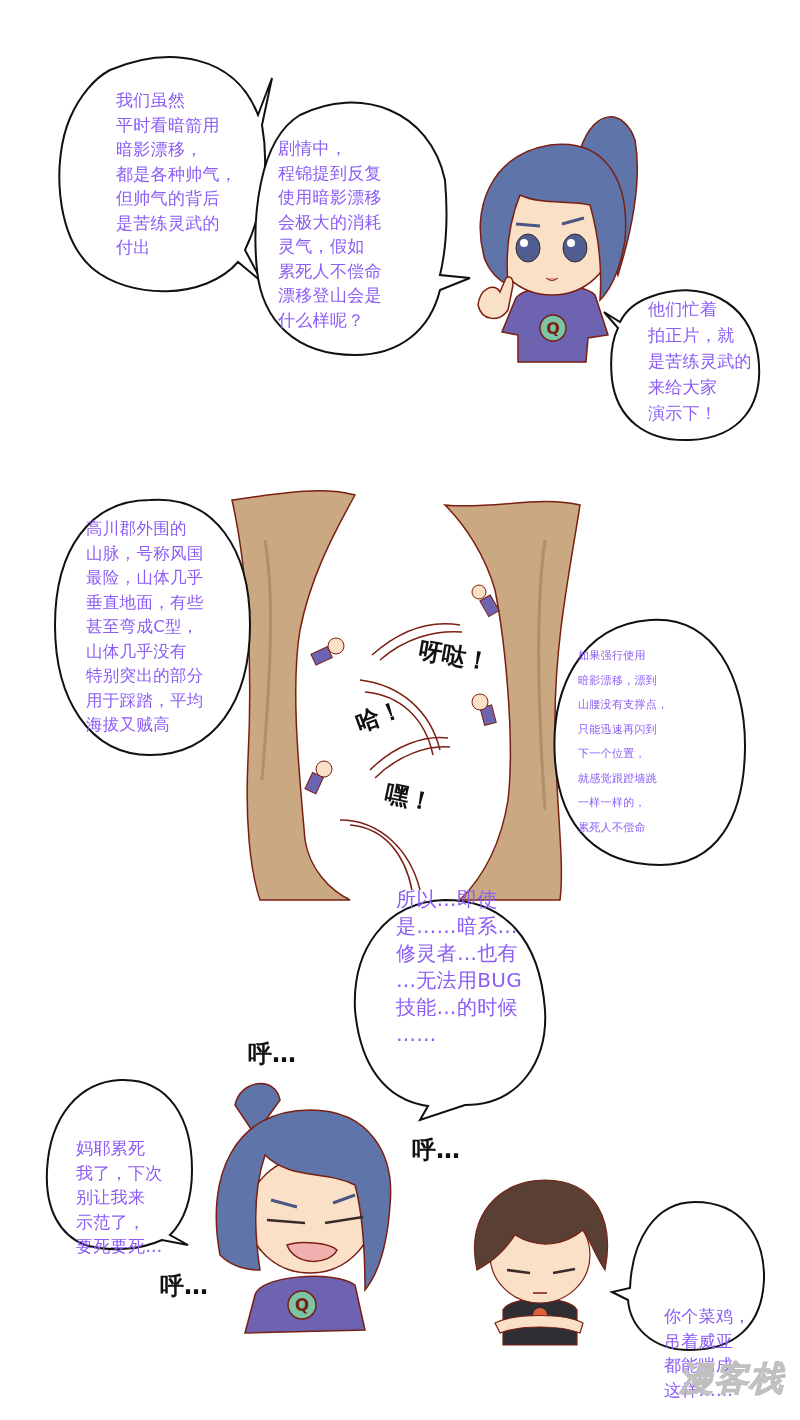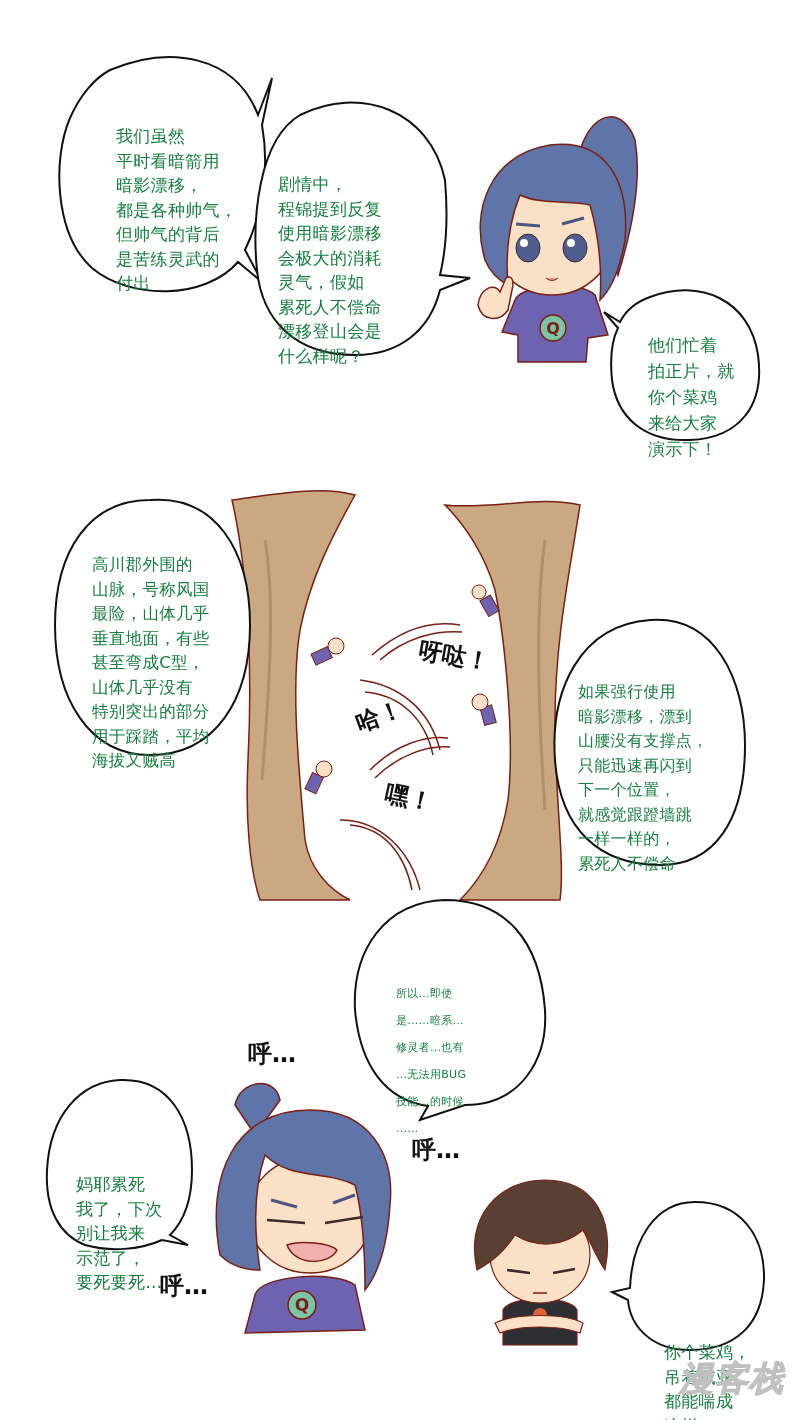--- a/index.html
+++ b/index.html
@@ -1,21 +1,21 @@
 <!DOCTYPE html>
 <html><head>
 <meta charset="utf-8">
 <style>
   html, body { margin: 0; padding: 0; background: #ffffff; }
   body { width: 800px; height: 1420px; position: relative; overflow: hidden;
          font-family: "DejaVu Sans", "Liberation Sans", sans-serif; }
   .abs { position: absolute; }
   .bubble-svg { position: absolute; overflow: visible; }
-  .btext { position: absolute; font-size: 17px; line-height: 24.5px; color: #15803d;
-           white-space: pre; letter-spacing: 0.3px; margin-top: 36px; }
+  .btext { position: absolute; font-size: 17px; line-height: 24.5px; color: #8b5cf6;
+           white-space: pre; letter-spacing: 0.3px; }
   .sfx { position: absolute; font-weight: bold; color: #111; font-size: 24px; white-space: pre; }
   .watermark { position: absolute; right: 16px; bottom: 18px; font-size: 34px; font-weight: bold;
                color: #d4d4d4; letter-spacing: 1px; font-style: italic;
                -webkit-text-stroke: 1px #bfbfbf; }
 </style>
 </head>
 <body>
 
 <div>
 
@@ -36,21 +36,21 @@
   <div class="btext" style="left:278px;top:136px">剧情中，
 程锦提到反复
 使用暗影漂移
 会极大的消耗
 灵气，假如
 累死人不偿命
 漂移登山会是
 什么样呢？</div>
   <div class="btext" style="left:648px;top:296px;line-height:26px">他们忙着
 拍正片，就
-你个菜鸡
+是苦练灵武的
 来给大家
 演示下！</div>
 
   <svg class="abs" style="left:460px;top:100px" width="190" height="280" viewBox="0 0 190 280">
 
     <path d="M 120 50 C 135 5 165 10 175 40 C 182 80 172 130 158 175 C 150 140 142 90 120 50 Z" fill="#5f74a8" stroke="#7a1f12" stroke-width="1.5"></path>
 
     <path d="M 55 200 C 60 185 120 180 135 195 L 148 235 L 128 238 L 126 262 L 58 262 L 58 235 L 42 232 Z" fill="#6d63b0" stroke="#7a1f12" stroke-width="1.5"></path>
     <circle cx="93" cy="228" r="13" fill="#7cc4a6" stroke="#7a1f12" stroke-width="1.5"></circle>
     <text x="93" y="234" text-anchor="middle" font-size="16" font-weight="bold" fill="#7a1f12" font-family="DejaVu Sans, sans-serif">Q</text>
@@ -107,30 +107,30 @@
       <g transform="translate(318,295)">
         <rect x="-6" y="0" width="12" height="18" fill="#6d63b0" stroke="#7a1f12" transform="rotate(25)"></rect>
         <circle cx="6" cy="-6" r="8" fill="#fbe0c8" stroke="#7a1f12"></circle>
       </g>
     </g>
 
     <path d="M 150 500 C 215 495 250 550 250 625 C 250 700 215 755 150 755 C 90 755 55 700 55 625 C 55 550 90 500 150 500 Z" transform="translate(0,-480)" fill="#fff" stroke="#111" stroke-width="2"></path>
 
     <path d="M 650 620 C 715 615 745 680 745 745 C 745 820 715 865 660 865 C 600 865 560 830 555 760 C 550 690 580 625 650 620 Z" transform="translate(0,-480)" fill="#fff" stroke="#111" stroke-width="2"></path>
   </svg>
-  <div class="btext" style="left:92px;top:517px;font-size:16.5px;line-height:24.5px">高川郡外围的
+  <div class="btext" style="left:86px;top:517px;font-size:16.5px;line-height:24.5px">高川郡外围的
 山脉，号称风国
 最险，山体几乎
 垂直地面，有些
 甚至弯成C型，
 山体几乎没有
 特别突出的部分
 用于踩踏，平均
 海拔又贼高</div>
-  <div class="btext" style="left:578px;top:644px;font-size:16px;line-height:24.5px">如果强行使用
+  <div class="btext" style="left:578px;top:644px;font-size:11px;line-height:24.5px">如果强行使用
 暗影漂移，漂到
 山腰没有支撑点，
 只能迅速再闪到
 下一个位置，
 就感觉跟蹬墙跳
 一样一样的，
 累死人不偿命</div>
   <div class="sfx" style="left:418px;top:640px;transform:rotate(10deg)">呀哒！</div>
   <div class="sfx" style="left:355px;top:700px;transform:rotate(-20deg)">哈！</div>
   <div class="sfx" style="left:385px;top:782px;transform:rotate(12deg)">嘿！</div>
@@ -138,21 +138,21 @@
 
 <div>
   <svg class="abs" style="left:0;top:880px" width="800" height="540">
 
     <path d="M 445 20 C 505 20 540 60 545 130 C 548 180 520 225 465 225 L 420 240 L 428 226 C 385 220 360 185 355 130 C 352 70 385 22 445 20 Z" fill="#fff" stroke="#111" stroke-width="2"></path>
 
     <path d="M 120 200 C 170 198 192 240 192 290 C 192 325 180 345 170 355 L 188 365 L 162 360 C 140 370 110 372 85 365 C 60 355 45 330 47 290 C 50 235 80 202 120 200 Z" fill="#fff" stroke="#111" stroke-width="2"></path>
 
     <path d="M 695 322 C 740 322 765 355 764 400 C 762 445 735 470 690 470 C 650 470 630 445 628 420 L 612 412 L 630 408 C 632 360 655 322 695 322 Z" fill="#fff" stroke="#111" stroke-width="2"></path>
   </svg>
-  <div class="btext" style="left:396px;top:944px;font-size:11px;line-height:27px">所以…即使
+  <div class="btext" style="left:396px;top:886px;font-size:20px;line-height:27px">所以…即使
 是……暗系…
 修灵者…也有
 …无法用BUG
 技能…的时候
 ……</div>
   <div class="btext" style="left:76px;top:1136px;line-height:24.5px">妈耶累死
 我了，下次
 别让我来
 示范了，
 要死要死…</div>

